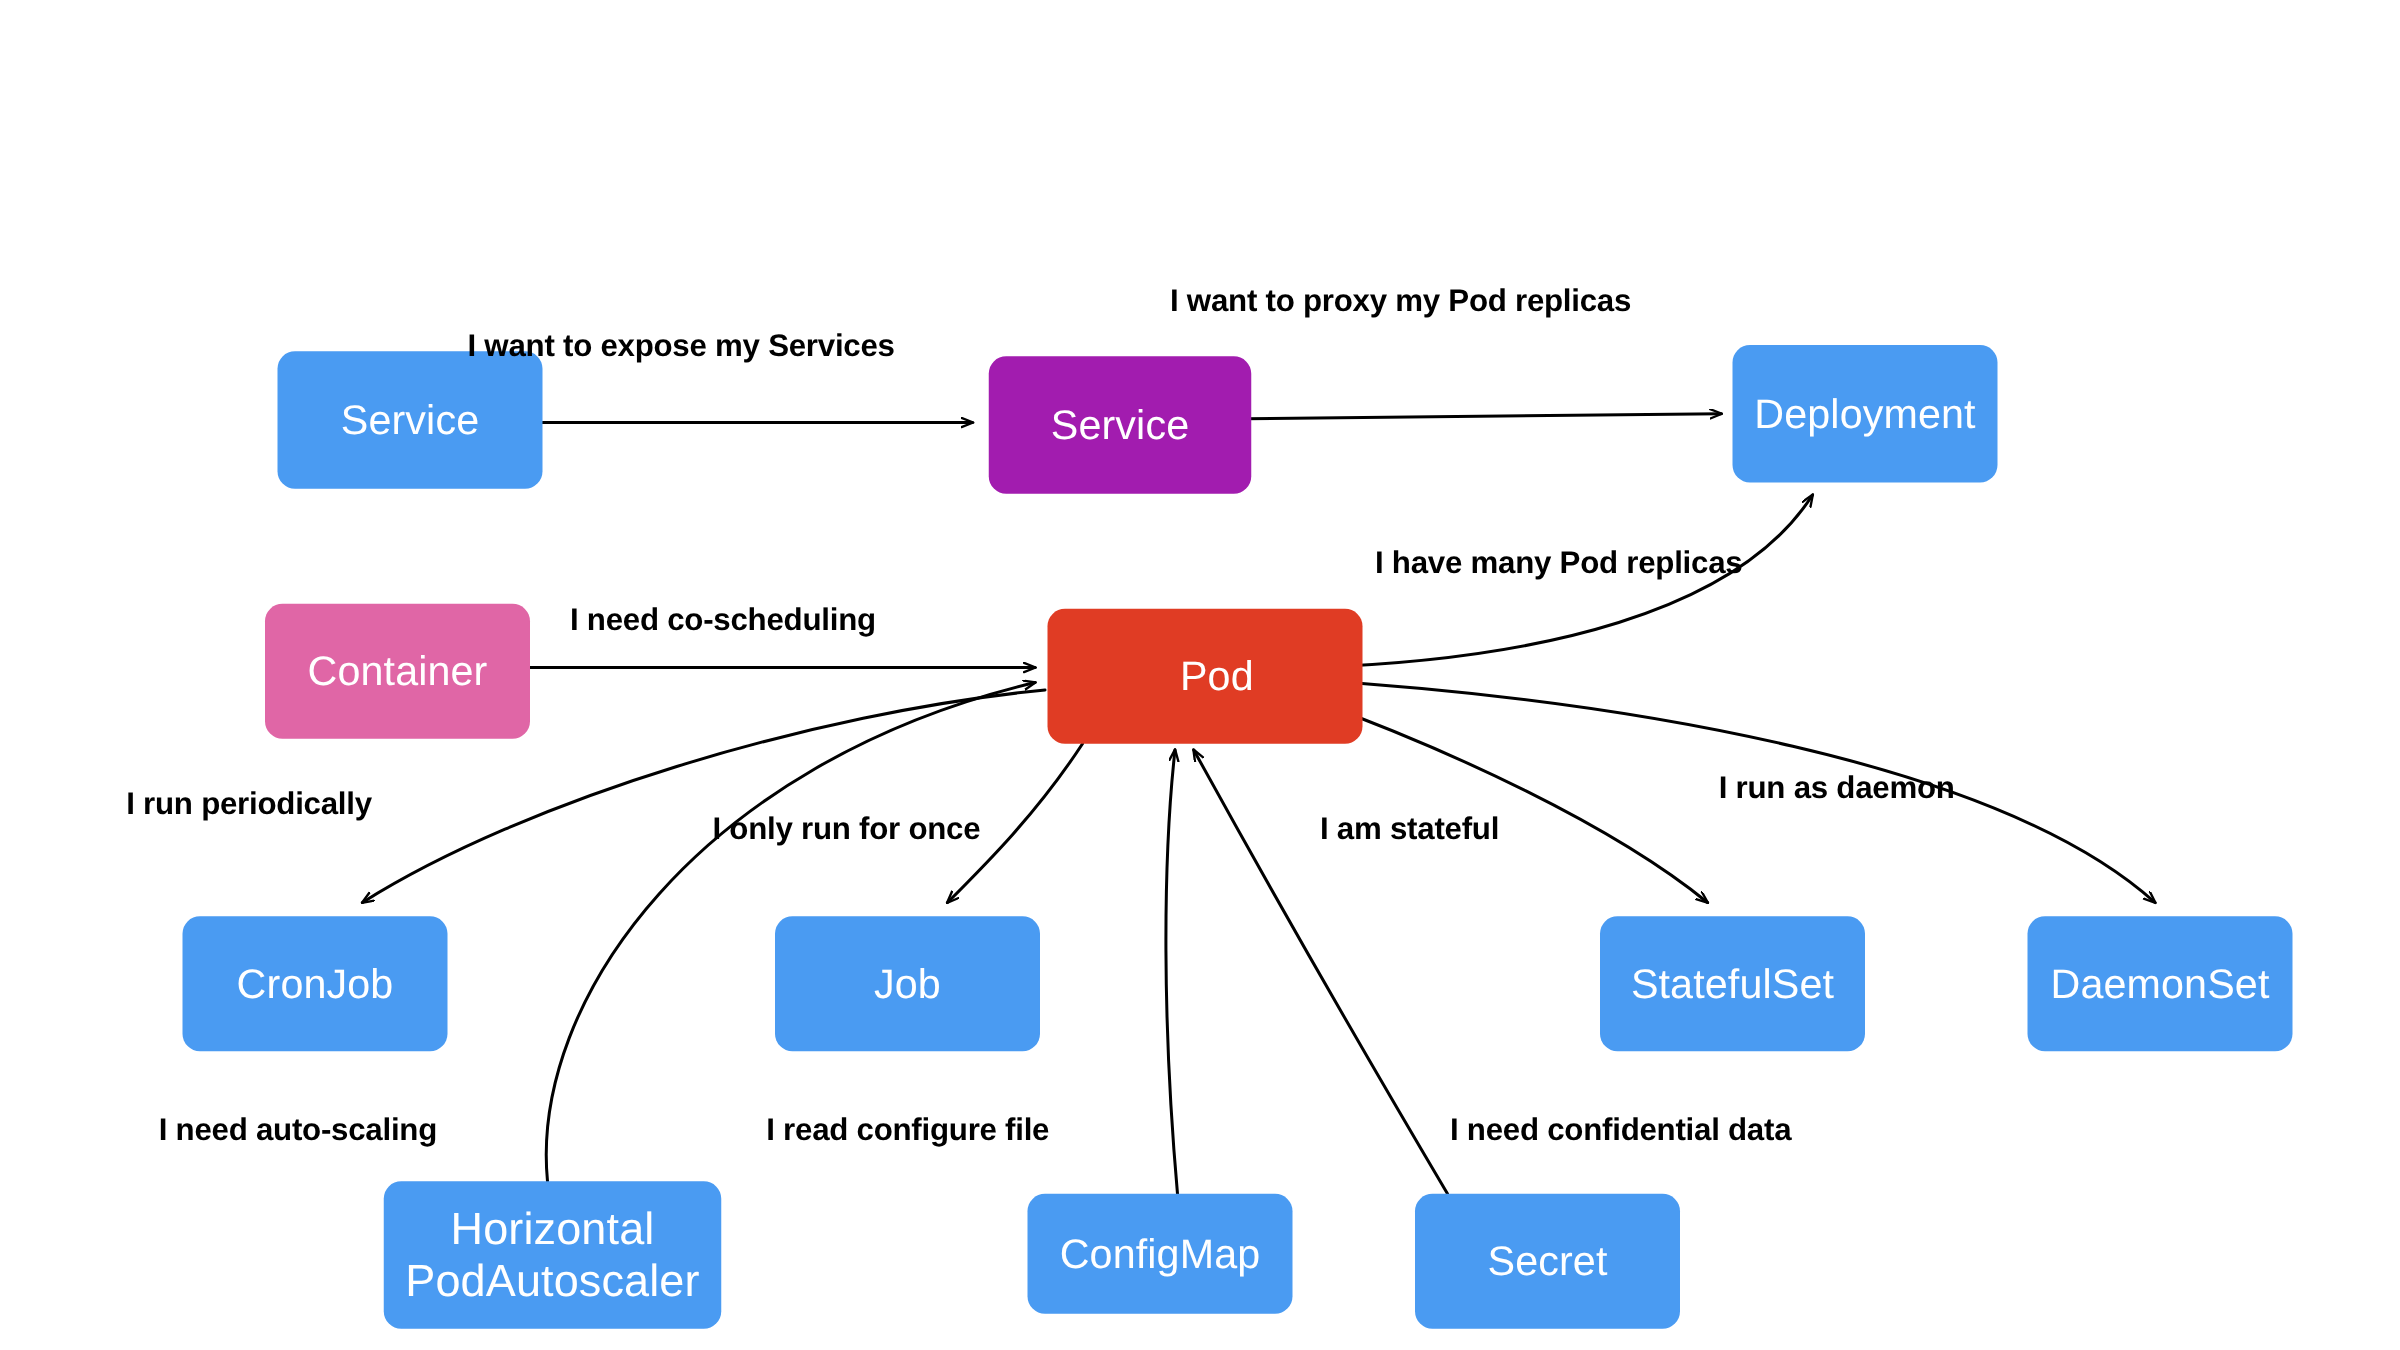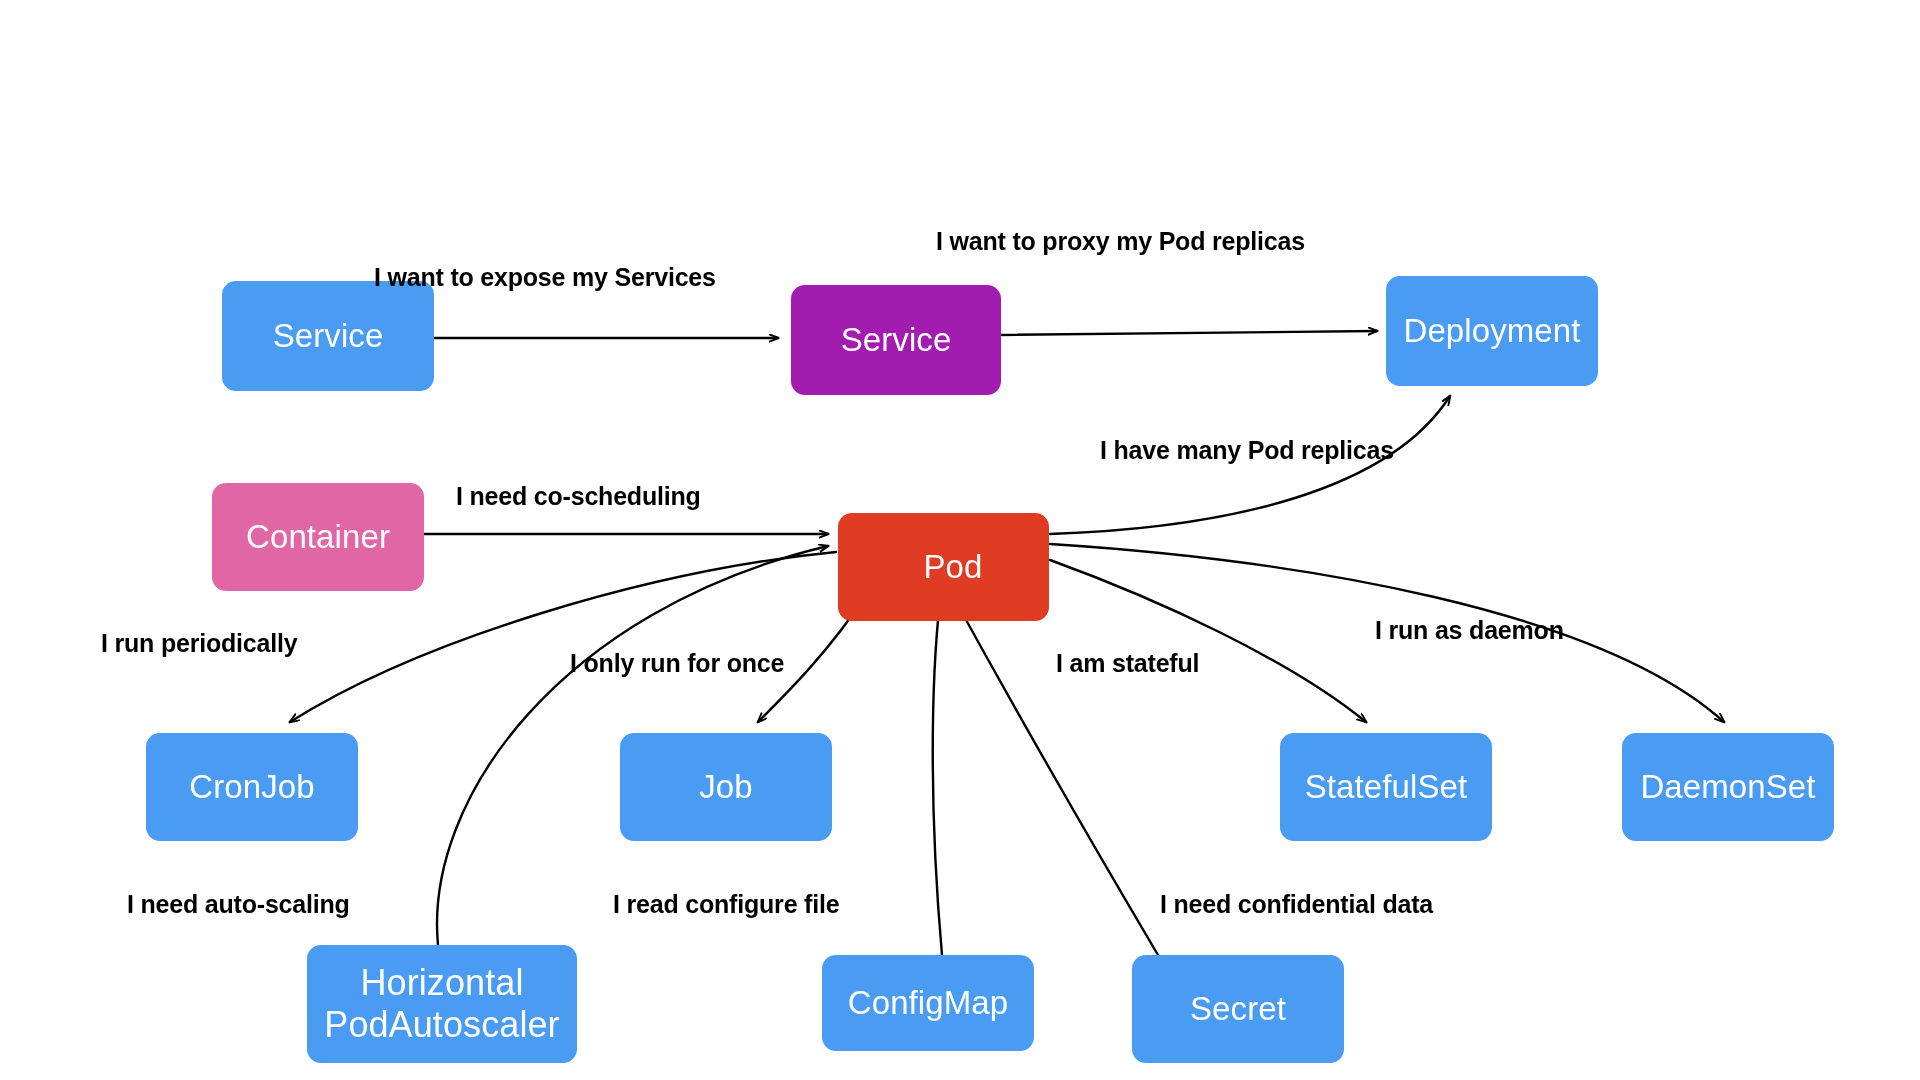--- a/index.html
+++ b/index.html
@@ -106,21 +106,21 @@
   </div>
 
   <div class="node" style="left:1386px; top:276px; width:212px; height:110px; background:#4a9bf2; font-size:33px;">
     <span class="node-label">Deployment</span>
   </div>
 
   <div class="node" style="left:212px; top:483px; width:212px; height:108px; background:#e066a6; font-size:33px;">
     <span class="node-label">Container</span>
   </div>
 
-  <div class="node" style="left:838px; top:513px; width:211px; height:108px; background:#e03c24; font-size:33px;padding-left:19px;">
+  <div class="node" style="left:838px; top:487px; width:252px; height:108px; background:#e03c24; font-size:33px;padding-left:19px;">
     <span class="node-label">Pod</span>
   </div>
 
   <div class="node" style="left:146px; top:733px; width:212px; height:108px; background:#4a9bf2; font-size:33px;">
     <span class="node-label">CronJob</span>
   </div>
 
   <div class="node" style="left:620px; top:733px; width:212px; height:108px; background:#4a9bf2; font-size:33px;">
     <span class="node-label">Job</span>
   </div>

